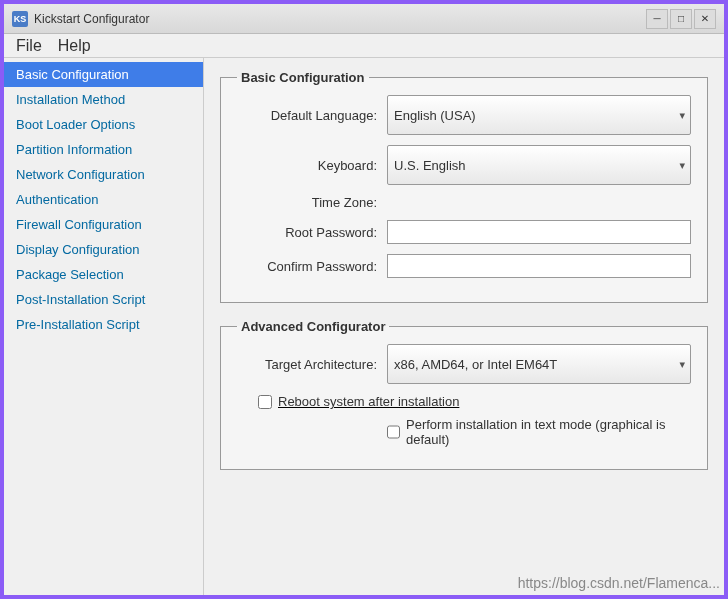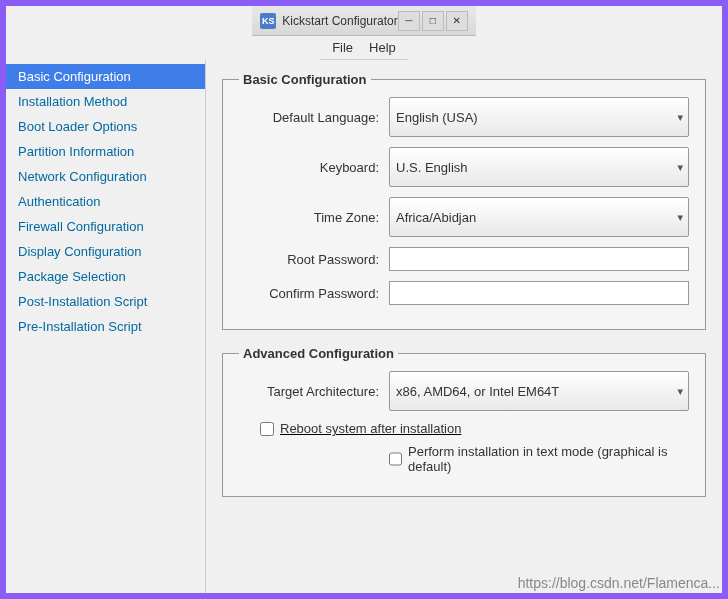--- a/index.html
+++ b/index.html
@@ -8,24 +8,23 @@
       font-size: 13px;
       background: #f0f0f0;
       width: 728px;
       height: 599px;
       overflow: hidden;
     }
     .window {
       width: 728px;
       height: 599px;
       background: #f0f0f0;
-      border: 6px solid #8b5cf6;
+      border: 4px solid #8b5cf6;
       display: flex;
       flex-direction: column;
-      align-items: center;
     }
     .title-bar {
       background: linear-gradient(to bottom, #e8e8e8, #d8d8d8);
       border-bottom: 1px solid #bbb;
       padding: 6px 8px;
       display: flex;
       align-items: center;
       justify-content: space-between;
       height: 30px;
     }
@@ -71,21 +70,21 @@
       border-bottom: 1px solid #ccc;
       padding: 2px 4px;
       display: flex;
       gap: 0;
       height: 24px;
       align-items: center;
     }
     .menu-item {
       padding: 3px 8px;
       cursor: pointer;
-      font-size: 13px;
+      font-size: 16px;
       color: #333;
       border-radius: 2px;
     }
     .main-content {
       display: flex;
       flex: 1;
       overflow: hidden;
     }
     .sidebar {
       width: 200px;
@@ -260,49 +259,41 @@
             <select>
               <option>U.S. English</option>
               <option>French</option>
               <option>German</option>
             </select>
           </div>
         </div>
 
         <div class="form-row">
           <label class="form-label">Time Zone:</label>
-          <div class="form-control dropdown-wrapper">
-            <select>
-              <option>Africa/Abidjan</option>
-              <option>America/New_York</option>
-              <option>America/Chicago</option>
-              <option>Europe/London</option>
-            </select>
-          </div>
         </div>
 
 
         <div class="form-row">
           <label class="form-label">Root Password:</label>
           <div class="form-control">
             <input type="password" class="text-input" style="">
           </div>
         </div>
 
         <div class="form-row">
           <label class="form-label">Confirm Password:</label>
           <div class="form-control">
             <input type="password" class="text-input" style="">
           </div>
         </div>
 
       </fieldset>
 
       <fieldset>
-        <legend>Advanced Configuration</legend>
+        <legend>Advanced Configurator</legend>
 
         <div class="form-row">
           <label class="form-label">Target Architecture:</label>
           <div class="form-control dropdown-wrapper">
             <select>
               <option>x86, AMD64, or Intel EM64T</option>
               <option>x86 (32-bit)</option>
               <option>AMD64</option>
               <option>Intel EM64T</option>
               <option>IBM S/390</option>

